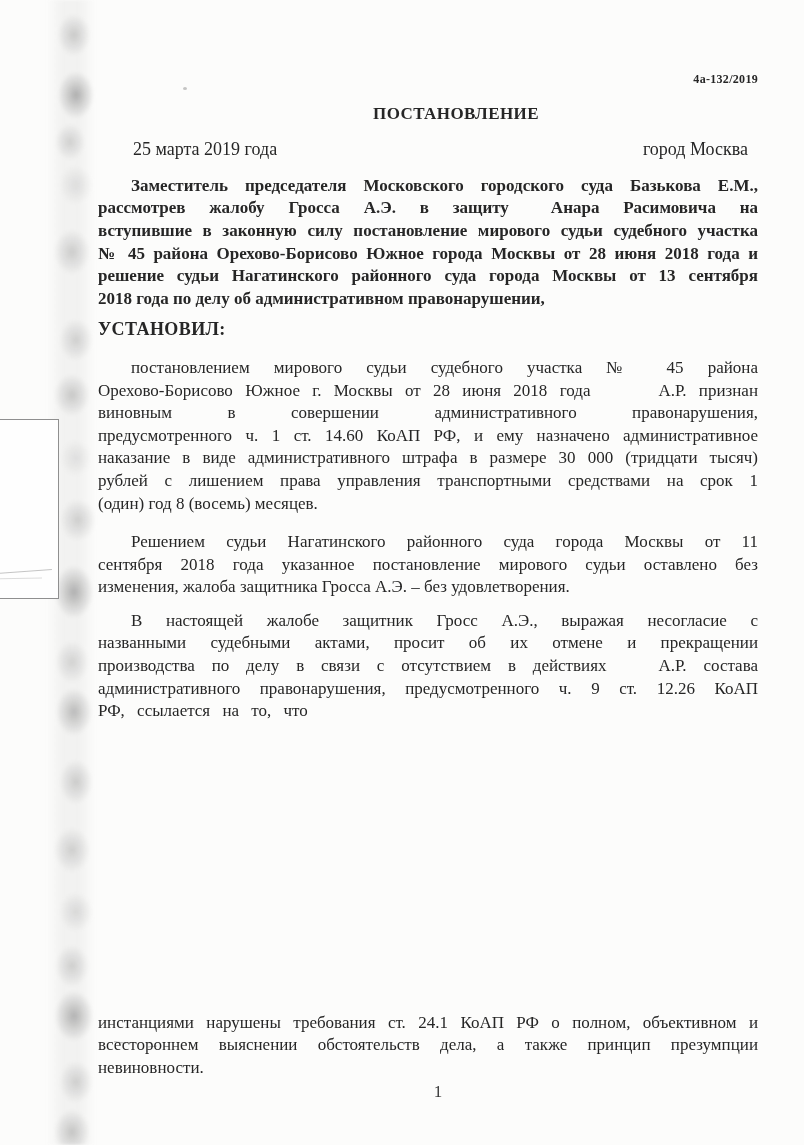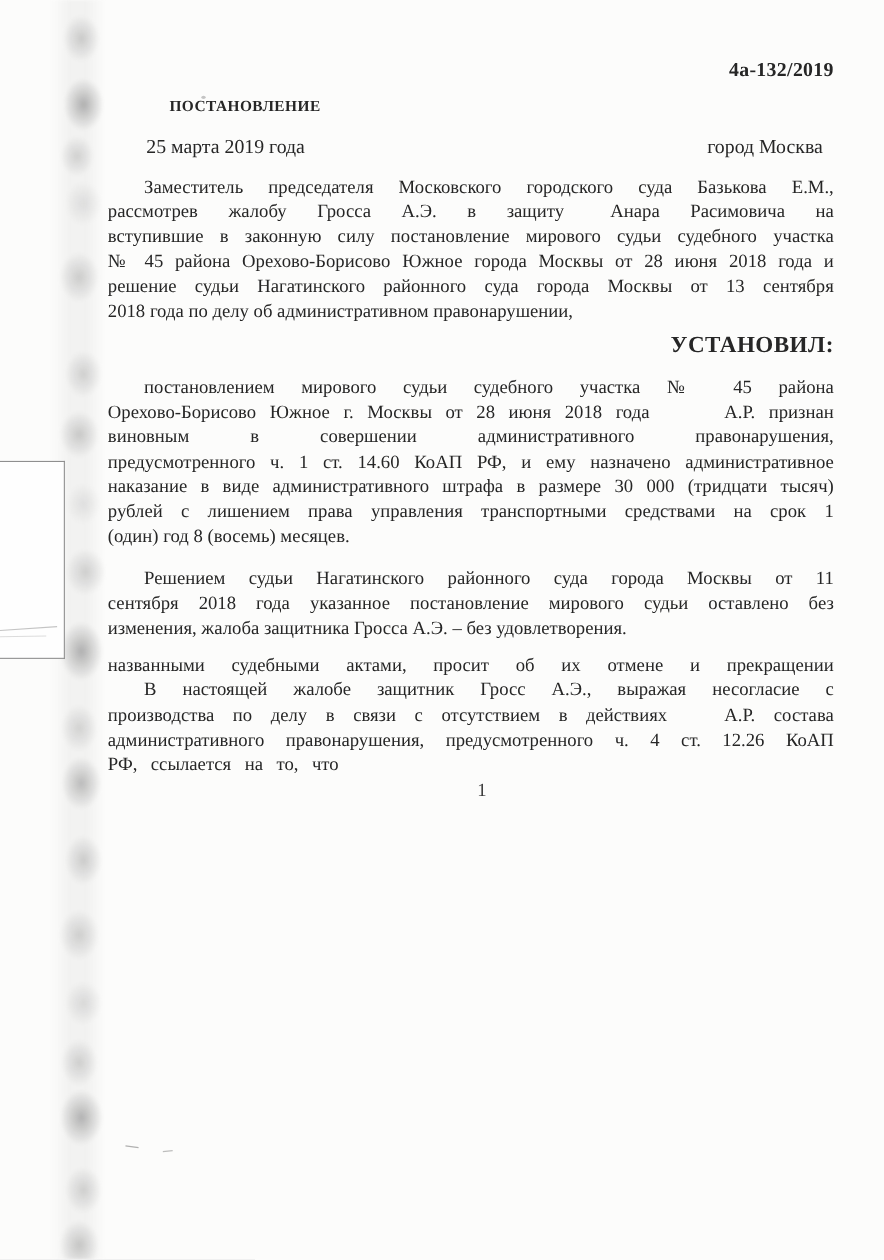--- a/index.html
+++ b/index.html
@@ -52,27 +52,27 @@
   .speck { position: absolute; z-index: 2; }
   .speck.s1 { left: 183px; top: 87px; width: 4px; height: 3px; background: rgba(0,0,0,.22); border-radius: 50%; }
   .speck.s2 { left: 114px; top: 1042px; width: 12px; height: 0; border-top: 1px solid rgba(0,0,0,.30); transform: rotate(8deg); }
   .speck.s3 { left: 148px; top: 1046px; width: 9px; height: 0; border-top: 1px solid rgba(0,0,0,.25); transform: rotate(-6deg); }
 
   
   .content {
     position: absolute; left: 98px; top: 0; width: 660px; z-index: 3;
     font-size: 17px; line-height: 22.6px;
   }
-  .case-number { margin-top: 52px; text-align: right; font-weight: bold; font-size: 18px; letter-spacing: .3px; }
-  .doc-title   { margin-top: 12px; padding-left: 56px; font-weight: bold; font-size: 14px; letter-spacing: .4px; }
+  .case-number { margin-top: 68px; text-align: right; font-weight: bold; font-size: 12px; letter-spacing: .3px; }
+  .doc-title   { margin-top: 12px; text-align: center; padding-left: 56px; font-weight: bold; font-size: 17px; letter-spacing: .4px; }
   .date-row    { margin-top: 13px; display: flex; justify-content: space-between; font-weight: normal; font-size: 18px; padding-left: 35px; padding-right: 10px; }
-  .section-heading { margin-top: 8px; text-align: right; font-weight: bold; font-size: 21px; letter-spacing: .4px; }
+  .section-heading { margin-top: 8px; text-align: left; font-weight: bold; font-size: 18px; letter-spacing: .4px; }
 
   .para { margin: 0; }
-  #paras-before .para { margin-top: 14px; }
+  #paras-before .para { margin-top: 14px; font-weight: bold; }
   #paras-after  .para:nth-child(1) { margin-top: 16px; }
   #paras-after  .para:nth-child(2) { margin-top: 16px; }
   #paras-after  .para:nth-child(3) { margin-top: 11px; }
   #paras-after  .para:nth-child(4) { margin-top: 289px; }
 
   .line { text-align: justify; text-align-last: justify; }
   .line.last { text-align-last: left; }
   .line.indent { text-indent: 33px; }
   .gap { display: inline-block; height: 1px; vertical-align: baseline; }
 
@@ -122,23 +122,28 @@
           <div class="line">наказание в виде административного штрафа в размере 30 000 (тридцати тысяч)</div>
           <div class="line">рублей с лишением права управления транспортными средствами на срок 1</div>
           <div class="line last">(один) год 8 (восемь) месяцев.</div>
         </div>
         <div class="para">
           <div class="line indent">Решением судьи Нагатинского районного суда города Москвы от 11</div>
           <div class="line">сентября 2018 года указанное постановление мирового судьи оставлено без</div>
           <div class="line last">изменения, жалоба защитника Гросса А.Э. – без удовлетворения.</div>
         </div>
         <div class="para">
+          <div class="line indent">В настоящей жалобе защитник Гросс А.Э., выражая несогласие с</div>
           <div class="line">названными судебными актами, просит об их отмене и прекращении</div>
-          <div class="line indent">В настоящей жалобе защитник Гросс А.Э., выражая несогласие с</div>
           <div class="line">производства по делу в связи с отсутствием в действиях<span class="gap" style="width: 52px;"></span>А.Р. состава</div>
-          <div class="line">административного правонарушения, предусмотренного ч. 4 ст. 12.26 КоАП</div>
+          <div class="line">административного правонарушения, предусмотренного ч. 9 ст. 12.26 КоАП</div>
           <div class="line last" style="word-spacing: 8px;">РФ, ссылается на то, что</div>
+        </div>
+        <div class="para">
+          <div class="line">инстанциями нарушены требования ст. 24.1 КоАП РФ о полном, объективном и</div>
+          <div class="line">всестороннем выяснении обстоятельств дела, а также принцип презумпции</div>
+          <div class="line last">невиновности.</div>
         </div>
       </div>
 
     <div class="page-number">1</div>
   </div>
 </div>
 
 </body></html>

